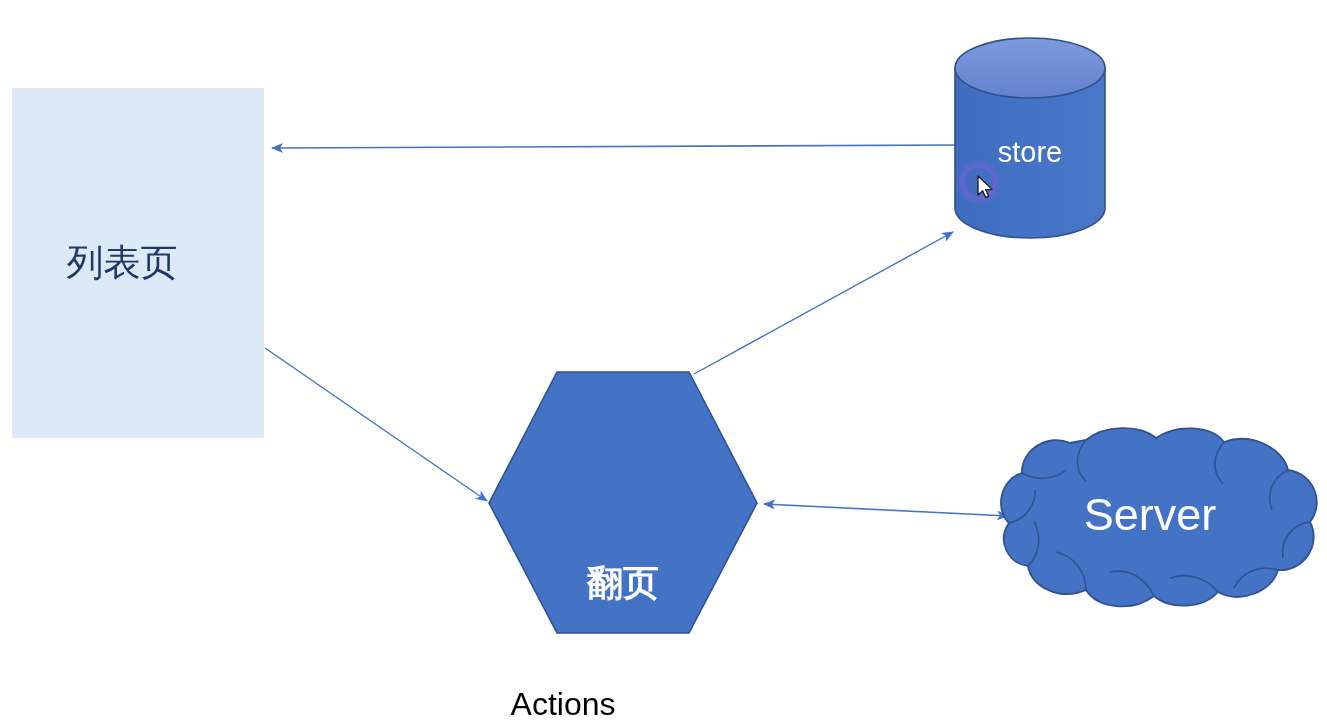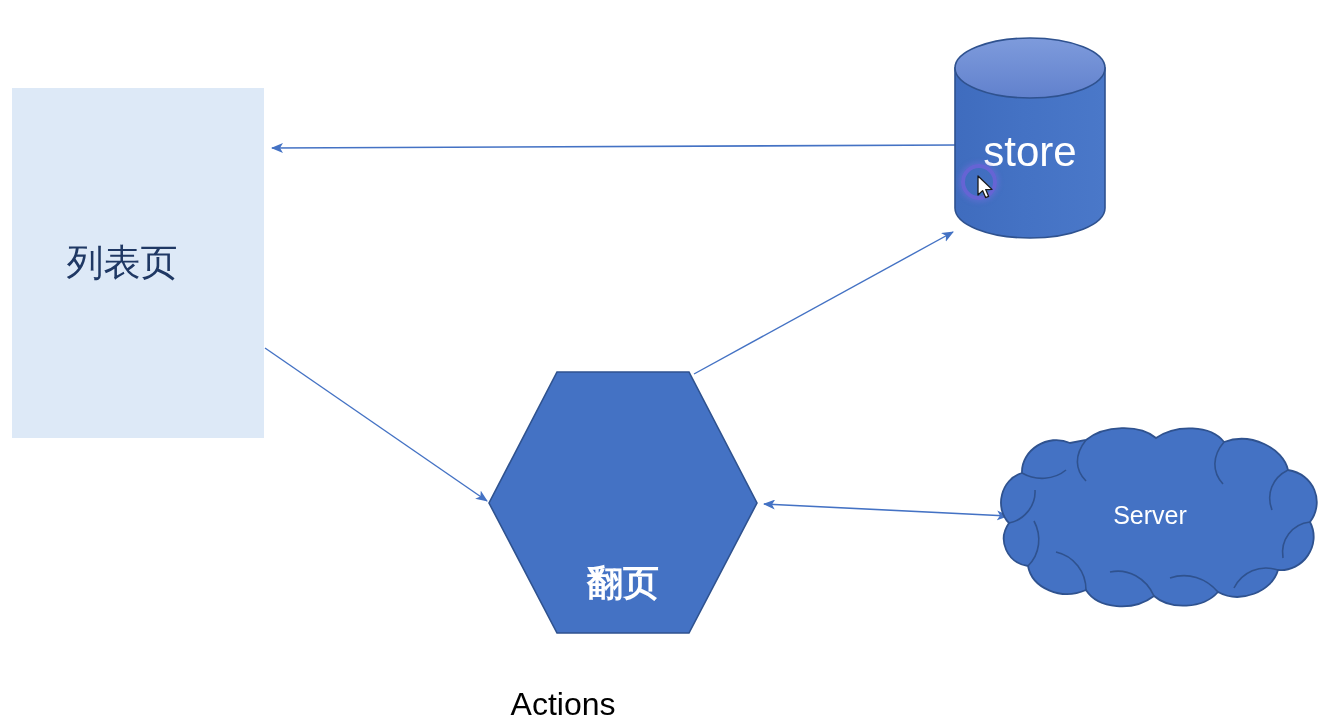--- a/index.html
+++ b/index.html
@@ -35,29 +35,29 @@
     top: 240px;
     width: 220px;
     font-size: 37px;
     line-height: 46px;
     color: #1f3864;
   }
   #store-label {
     left: 955px;
     top: 130px;
     width: 150px;
-    font-size: 42px;
+    font-size: 29px;
     line-height: 44px;
     color: #ffffff;
   }
   #server-label {
     left: 1060px;
     top: 493px;
     width: 180px;
-    font-size: 25px;
+    font-size: 45px;
     line-height: 44px;
     color: #ffffff;
   }
   #actions-label {
     left: 443px;
     top: 683px;
     width: 240px;
     font-size: 32px;
     line-height: 42px;
     color: #000000;

